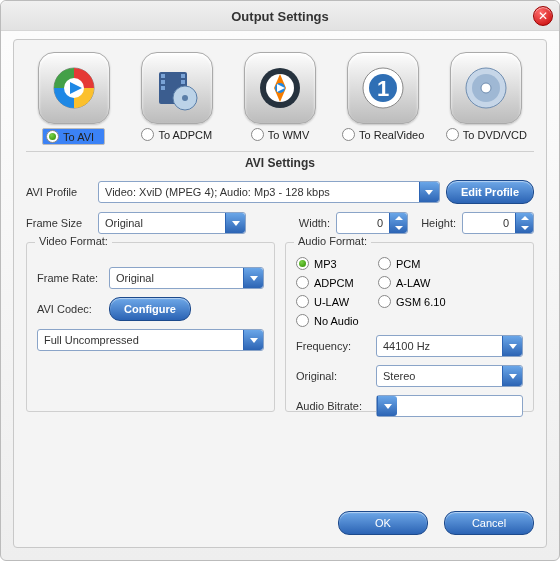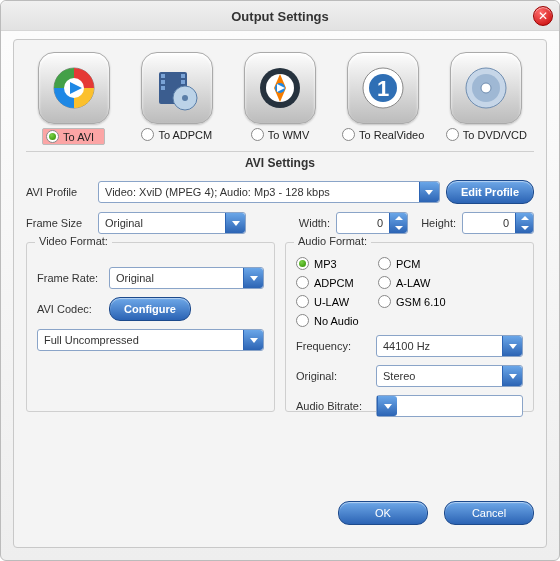--- a/index.html
+++ b/index.html
@@ -6,21 +6,21 @@
   body { background: #fff; width: 560px; height: 561px; overflow: hidden; }
   .window { width: 560px; height: 561px; border: 1px solid #bbb; border-radius: 6px; background: linear-gradient(#fdfdfd, #eee); position: relative; }
   .titlebar { height: 30px; text-align: center; position: relative; padding-top: 6px; background: linear-gradient(#f0f0f0,#e2e2e2); border-bottom: 1px solid #d6d6d6; border-radius: 6px 6px 0 0; }
   .titlebar .title { font-weight: bold; font-size: 13px; color: #333; }
   .close-btn { position: absolute; right: 6px; top: 5px; width: 20px; height: 20px; border-radius: 50%; background: radial-gradient(circle at 35% 30%, #ff6b6b, #c40000); border: 1px solid #900; color: #fff; font-size: 12px; text-align: center; line-height: 18px; cursor: pointer; box-shadow: inset 0 1px 1px rgba(255,255,255,0.6); }
   .panel { position: absolute; top: 38px; left: 12px; right: 12px; bottom: 12px; border: 1px solid #c8c8c8; border-radius: 4px; background: #f4f4f4; padding: 12px; }
   .formats { display: flex; justify-content: space-between; gap: 8px; margin-bottom: 6px; }
   .fmt { width: 96px; text-align: center; }
   .fmt-icon { width: 72px; height: 72px; margin: 0 auto 2px; border-radius: 16px; background: linear-gradient(#fdfdfd, #bcbcbc); border: 1px solid #aaa; position: relative; box-shadow: inset 0 2px 3px rgba(255,255,255,0.9), 0 1px 2px rgba(0,0,0,0.2); display:flex; align-items:center; justify-content:center; }
   .fmt-radio { display: inline-flex; align-items: center; font-size: 11px; color: #222; gap: 4px; padding: 2px 4px; }
-  .fmt-radio.sel { background: #fca5a5; border: 1px solid #bbb; padding: 1px 10px 1px 3px; border-radius: 2px; }
+  .fmt-radio.sel { background: #3b82f6; border: 1px solid #bbb; padding: 1px 10px 1px 3px; border-radius: 2px; }
   .radio { width: 13px; height: 13px; border-radius: 50%; background: #fff; border: 1px solid #888; display: inline-flex; align-items:center; justify-content:center; flex-shrink:0; }
   .radio.checked::after { content:""; width:7px; height:7px; border-radius:50%; background: radial-gradient(circle at 35% 30%, #7bd34a, #2f8e00); }
   hr.sep { border: none; border-top: 1px solid #cfcfcf; margin: 6px 0 2px; }
   .section-title { text-align: center; font-weight: bold; font-size: 12px; color: #333; margin: 4px 0 10px; }
   .row { display: flex; align-items: center; gap: 6px; margin-bottom: 8px; font-size: 11px; color: #333; }
   .label { width: 66px; font-size: 11px; color: #333; }
   .combo { flex: 1; height: 22px; background: #fff; border: 1px solid #8aa4c8; border-radius: 3px; display:flex; align-items:center; position: relative; cursor:pointer; }
   .combo span { padding: 0 6px; font-size: 11px; color: #333; flex:1; white-space:nowrap; overflow:hidden; }
   .combo-btn { width: 20px; height: 100%; background: linear-gradient(#6aa6e8,#2c64b4); border-left:1px solid #2c64b4; border-radius: 0 3px 3px 0; display:flex; align-items:center; justify-content:center; }
   .combo-btn::after { content:""; border-left:4px solid transparent; border-right:4px solid transparent; border-top:5px solid #fff; }
@@ -32,21 +32,21 @@
   .spin-btns div::after { content:""; border-left:4px solid transparent; border-right:4px solid transparent; }
   .spin-btns .up::after { border-bottom:4px solid #fff; }
   .spin-btns .dn::after { border-top:4px solid #fff; }
   .group { border:1px solid #cfcfcf; border-radius:3px; padding: 10px 10px 8px; position:relative; background:#f4f4f4; }
   .group-title { position:absolute; top:-8px; left:8px; background:#f4f4f4; padding:0 4px; font-size:11px; color:#333; }
   .cols { display:flex; gap:10px; }
   .col { flex:1; }
   .audio-radios { display:flex; flex-wrap:wrap; gap:6px 10px; margin-bottom:8px; }
   .aradio { display:inline-flex; align-items:center; gap:5px; font-size:11px; width: 72px; cursor:pointer; }
   .aradio.wide { width: 100px; }
-  .btn-row { position:absolute; bottom:22px; right:12px; display:flex; gap:16px; }
+  .btn-row { position:absolute; bottom:12px; right:12px; display:flex; gap:16px; }
   .btn-row .pill-btn { width: 90px; justify-content:center; font-weight:normal; }
   
   svg { display:block; }
 </style>
 </head>
 <body>
 
 <div class="window">
   <div class="titlebar">
     <span class="title">Output Settings</span>

